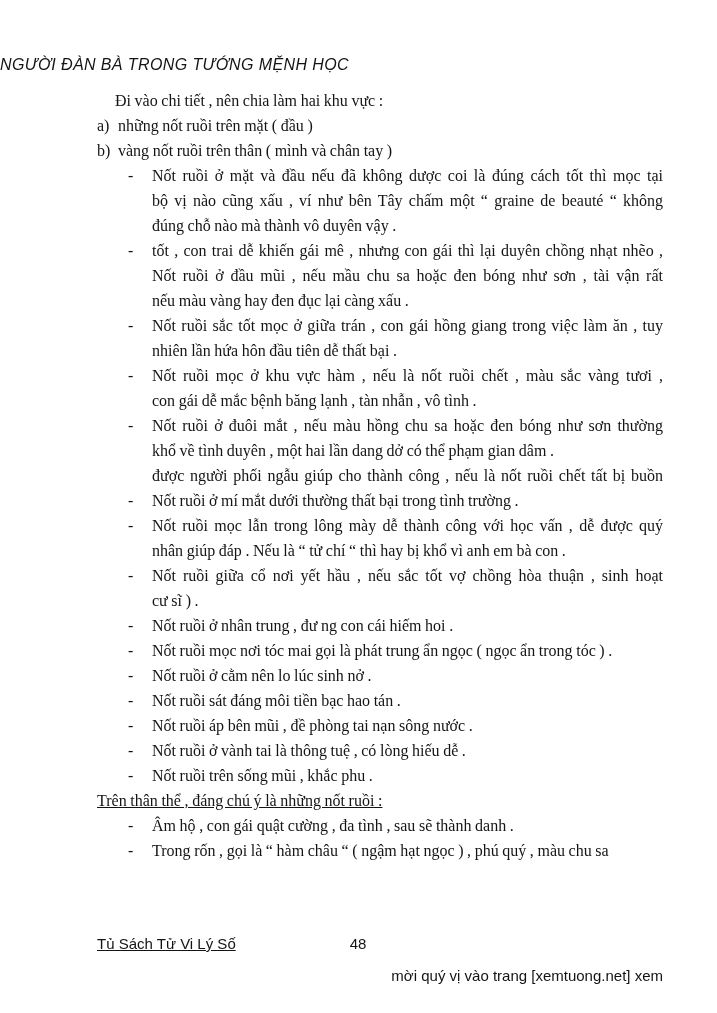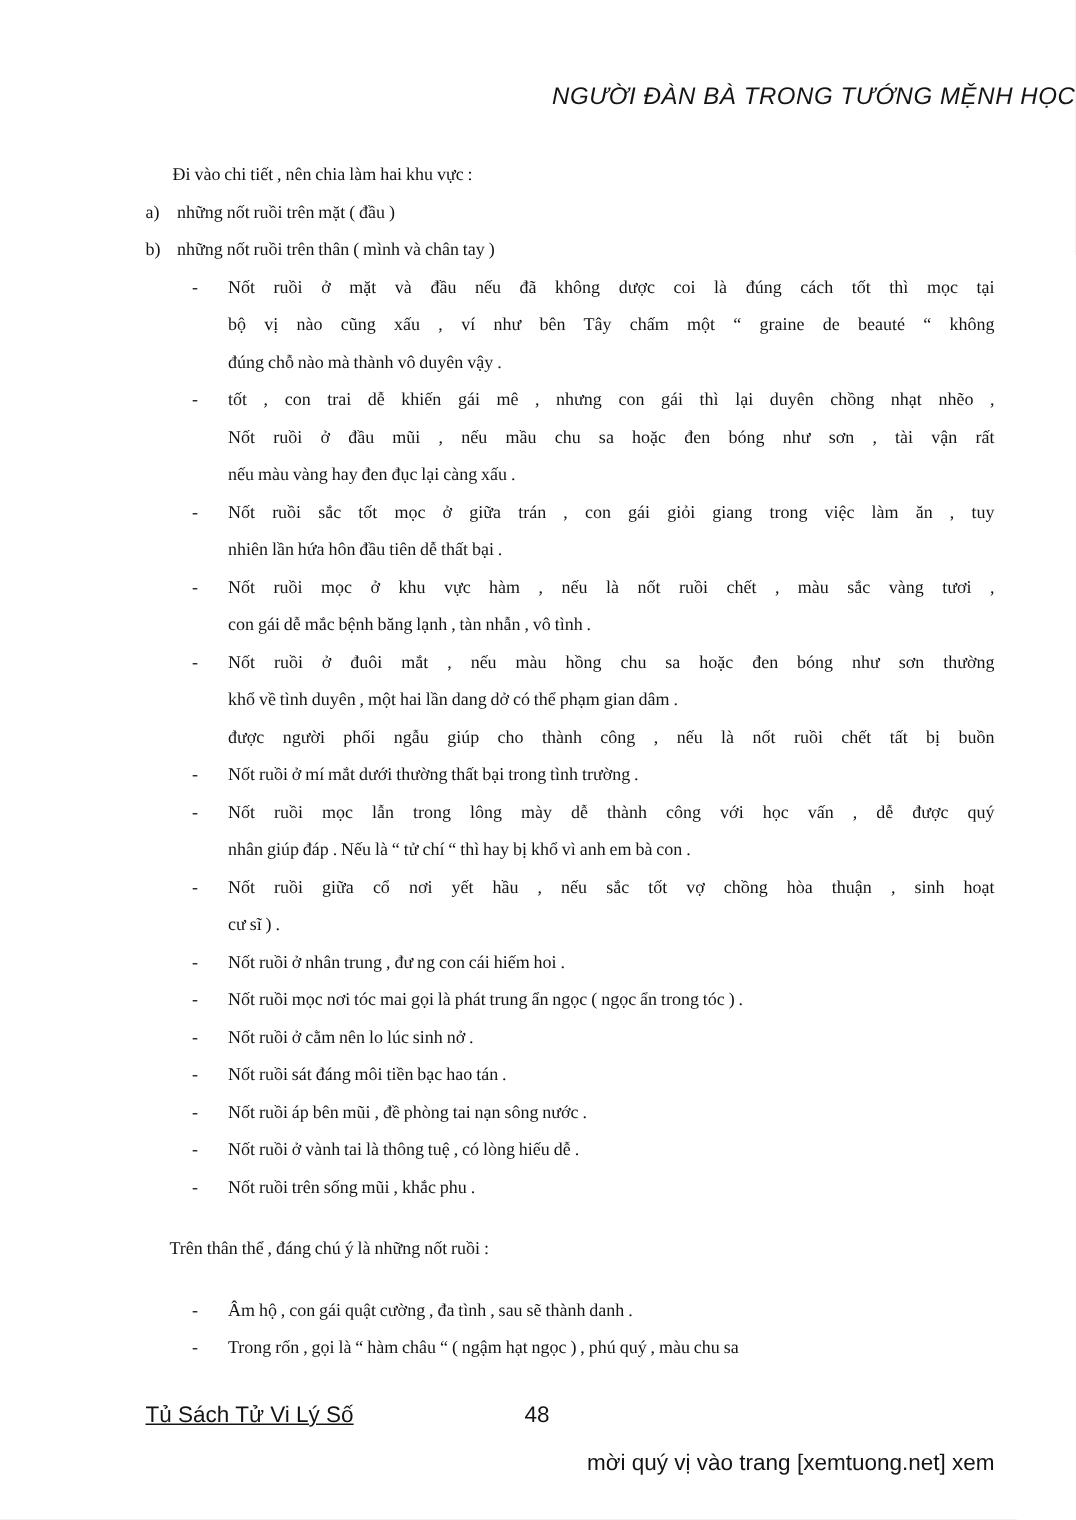--- a/index.html
+++ b/index.html
@@ -8,38 +8,38 @@
     width:717px; height:1013px;
     margin:0 auto;
     background:#ffffff;
     color:#141414;
     font-family:"Liberation Serif", serif;
     overflow:hidden;
   }
   .doc-title {
     position:absolute;
     top:56px; left:0; width:717px;
-    text-align:right;
+    text-align:left;
     font-family:"Liberation Sans", sans-serif;
     font-style:italic;
     font-size:16px;
     letter-spacing:0.4px;
     white-space:nowrap;
   }
   .body-block {
     position:absolute;
-    left:97px; top:104px; width:566px;
-    font-size:12px;
+    left:97px; top:88px; width:566px;
+    font-size:16px;
     line-height:25px;
     word-spacing:-0.4px;
   }
   .line { height:25px; }
   .just { text-align:justify; text-align-last:justify; }
   .intro { margin:0; text-indent:18px; }
-  .note  { margin:16px; }
+  .note  { margin:0;text-decoration:underline; }
   .outline-item { display:flex; }
   .outline-label { flex:0 0 21px; width:21px; }
   .bullet-item { position:relative; padding-left:55px; }
   .bullet-marker { position:absolute; left:31px; top:0; }
   .page-footer {
     position:absolute;
     left:97px; top:935px; width:566px; height:22px;
     font-family:"Liberation Sans", sans-serif;
     font-size:15px;
   }
@@ -57,21 +57,21 @@
   <div class="body-block">
     <p class="intro line">Đi vào chi tiết , nên chia làm hai khu vực :</p>
     <div id="outline-list">
   <div class="outline-item">
     <span class="outline-label line">a)</span>
     <span class="outline-text line">những nốt ruồi trên mặt ( đầu )</span>
   </div>
 
   <div class="outline-item">
     <span class="outline-label line">b)</span>
-    <span class="outline-text line">những nốt ruồi trên thân ( mình và chân tay )</span>
+    <span class="outline-text line">vàng nốt ruồi trên thân ( mình và chân tay )</span>
   </div>
 </div>
     <div id="face-mole-list">
   <div class="bullet-item">
     <span class="bullet-marker">-</span>
     <div class="bullet-lines">
             <div class="line just">Nốt ruồi ở mặt và đầu nếu đã không dược coi là đúng cách tốt thì mọc tại</div>
             <div class="line just">bộ vị nào cũng xấu , ví như bên Tây chấm một “ graine de beauté “ không</div>
             <div class="line">đúng chỗ nào mà thành vô duyên vậy .</div>
           </div>
@@ -82,21 +82,21 @@
     <div class="bullet-lines">
             <div class="line just">tốt , con trai dễ khiến gái mê , nhưng con gái thì lại duyên chồng nhạt nhẽo ,</div>
             <div class="line just">Nốt ruồi ở đầu mũi , nếu mầu chu sa hoặc đen bóng như sơn , tài vận rất</div>
             <div class="line">nếu màu vàng hay đen đục lại càng xấu .</div>
           </div>
   </div>
 
   <div class="bullet-item">
     <span class="bullet-marker">-</span>
     <div class="bullet-lines">
-            <div class="line just">Nốt ruồi sắc tốt mọc ở giữa trán , con gái giỏi giang trong việc làm ăn , tuy</div>
+            <div class="line just">Nốt ruồi sắc tốt mọc ở giữa trán , con gái hồng giang trong việc làm ăn , tuy</div>
             <div class="line">nhiên lần hứa hôn đầu tiên dễ thất bại .</div>
           </div>
   </div>
 
   <div class="bullet-item">
     <span class="bullet-marker">-</span>
     <div class="bullet-lines">
             <div class="line just">Nốt ruồi mọc ở khu vực hàm , nếu là nốt ruồi chết , màu sắc vàng tươi ,</div>
             <div class="line">con gái dễ mắc bệnh băng lạnh , tàn nhẫn , vô tình .</div>
           </div>

